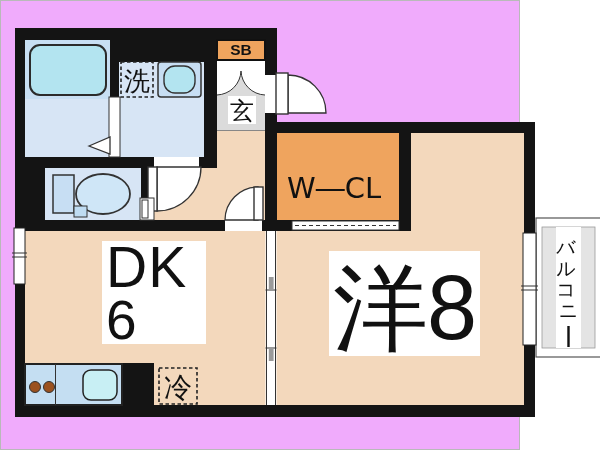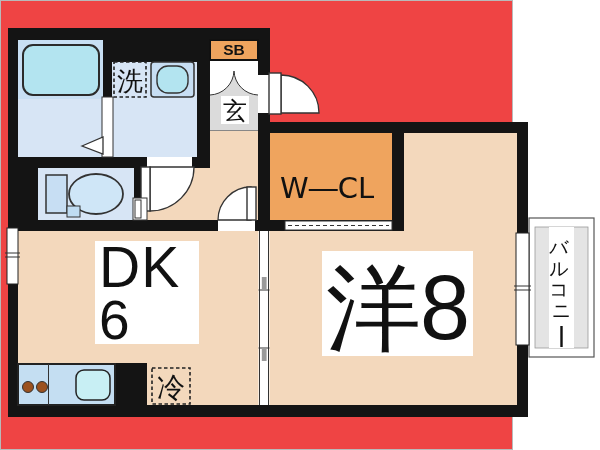--- a/index.html
+++ b/index.html
@@ -1,17 +1,17 @@
 <!DOCTYPE html>
 <html><head>
 <meta charset="utf-8">
 <style>
   html,body{margin:0;padding:0;background:#fff;}
-  #stage{width:513px;height:450px;position:relative;background:#ef4444;
-         box-shadow:inset 0 0 0 1px #b9b9b9;}
+  #stage{width:513px;height:450px;position:relative;background:#f0abfc;
+         box-shadow:inset 0 0 0 1px #b9b9b9;padding-left:7px;}
   svg{display:block;}
   text{font-family:"Liberation Sans","DejaVu Sans",sans-serif;fill:#111;}
   .cjk{font-family:"DejaVu Sans","Liberation Sans",sans-serif;}
   .wall{fill:#141414;}
   .peach{fill:#F3D8BC;}
   .wet{fill:#D7E5F5;}
   .deck{fill:#C8DFF3;}
   .fixt{fill:#C7DEF3;stroke:#333;stroke-width:1.5;}
   .cyan{fill:#B3E4F0;stroke:#2b2b2b;stroke-width:2;}
   .orange{fill:#EFA45E;}

